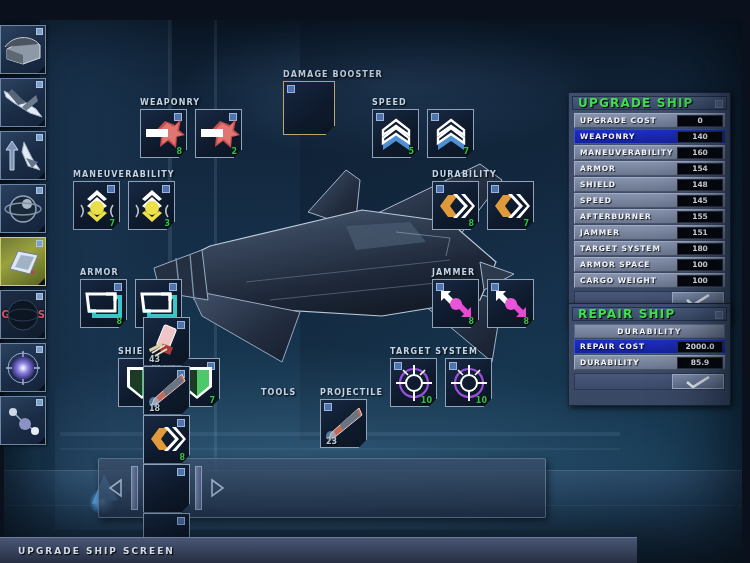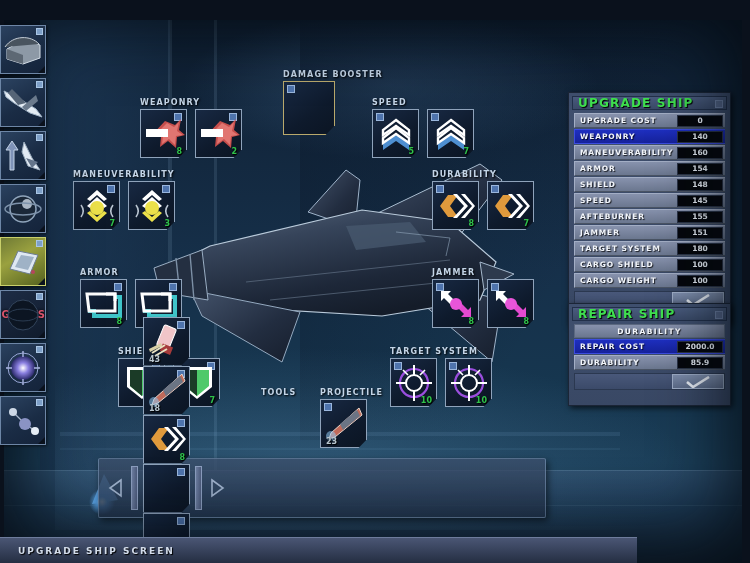--- a/index.html
+++ b/index.html
@@ -719,33 +719,33 @@
       </div>
       <div class="row">
         <span class="row-name">SHIELD</span>
         <span class="row-val">148</span>
       </div>
       <div class="row">
         <span class="row-name">SPEED</span>
         <span class="row-val">145</span>
       </div>
       <div class="row">
-        <span class="row-name">AFTEBURNER</span>
+        <span class="row-name">AFTERBURNER</span>
         <span class="row-val">155</span>
       </div>
       <div class="row">
         <span class="row-name">JAMMER</span>
         <span class="row-val">151</span>
       </div>
       <div class="row">
         <span class="row-name">TARGET SYSTEM</span>
         <span class="row-val">180</span>
       </div>
       <div class="row">
-        <span class="row-name">CARGO SHIELD</span>
+        <span class="row-name">ARMOR SPACE</span>
         <span class="row-val">100</span>
       </div>
       <div class="row">
         <span class="row-name">CARGO WEIGHT</span>
         <span class="row-val">100</span>
       </div>
       <div class="ok-bar">
         <div class="ok-btn">
           <svg width="26" height="12" viewBox="0 0 26 12">
             <path d="M2 6 L8 11 L24 1" stroke="#e9eef6" stroke-width="2.6" fill="none"></path>

